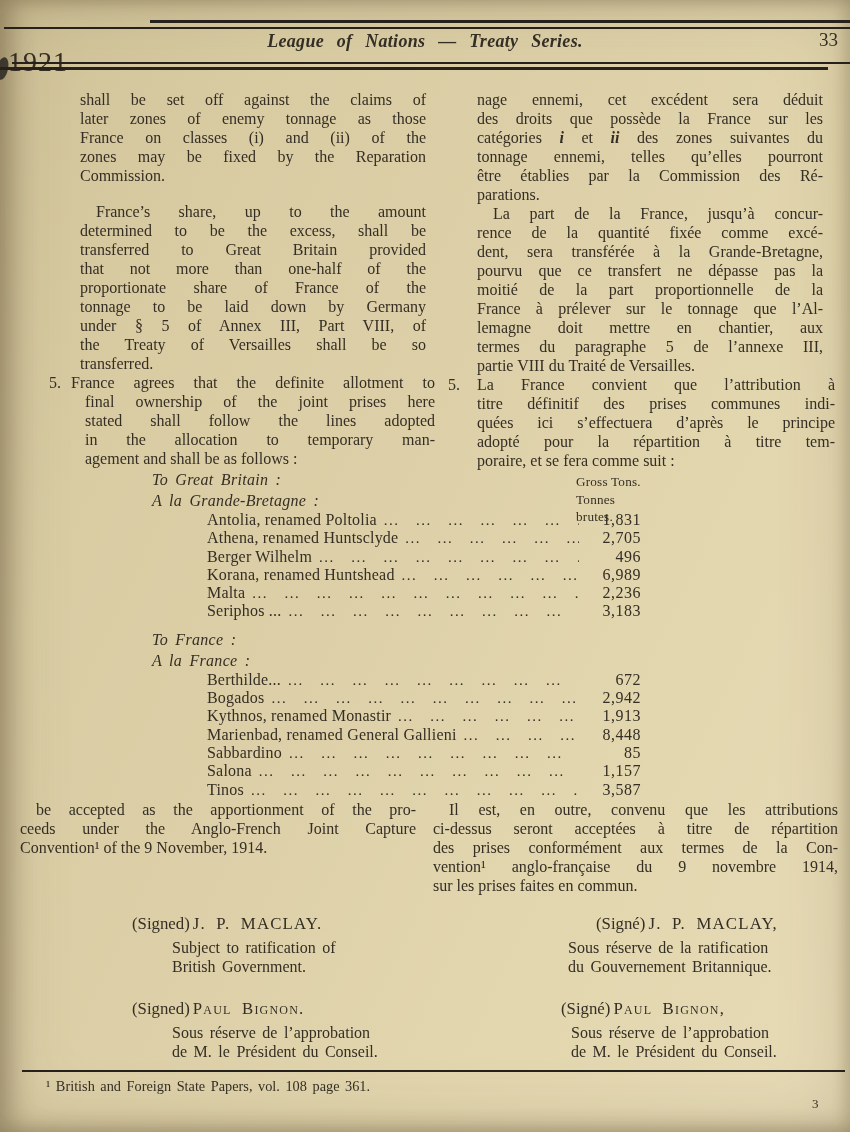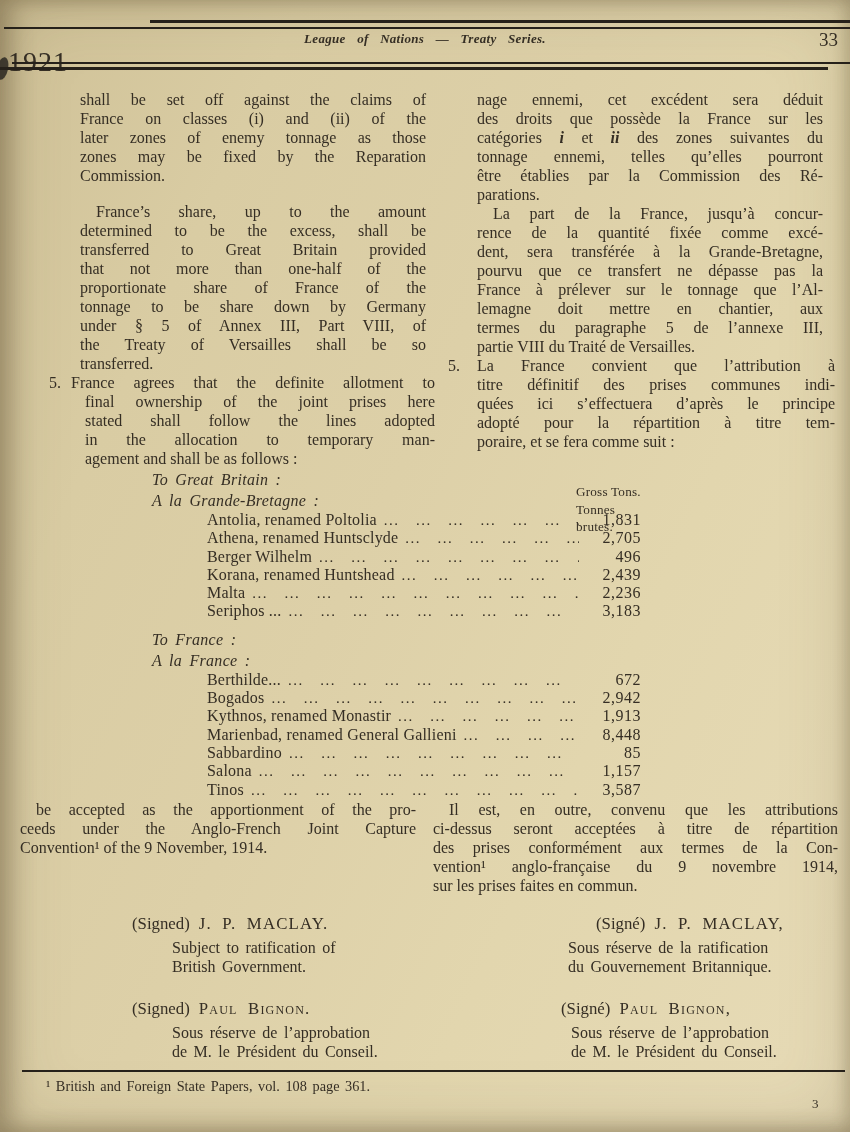--- a/index.html
+++ b/index.html
@@ -6,21 +6,21 @@
   .page{
     position:relative;width:850px;height:1132px;overflow:hidden;
     font-family:"Liberation Serif","DejaVu Serif",serif;
     color:#352e24;
     background:linear-gradient(115deg,#cfc197 0%,#d9cca3 22%,#ddd0a8 45%,#e2d6ae 68%,#e7dbb7 100%);
     box-shadow:inset 0 0 70px rgba(92,76,44,.22), inset 14px 0 22px rgba(82,66,38,.28), inset -6px 0 14px rgba(92,76,44,.14), inset 0 -8px 18px rgba(92,76,44,.12);
   }
   .rule{position:absolute;background:#26211a;}
   .smudge{position:absolute;left:-3px;top:57px;width:11px;height:23px;background:#2c2822;border-radius:50%;transform:rotate(12deg);opacity:.85;}
   .year{position:absolute;left:8px;top:46px;font-size:28px;letter-spacing:1px;}
-  .htitle{position:absolute;left:0;right:0;top:31px;text-align:center;font-size:13px;font-weight:bold;font-style:italic;word-spacing:8px;letter-spacing:.3px;}
+  .htitle{position:absolute;left:0;right:0;top:31px;text-align:center;font-size:18px;font-weight:bold;font-style:italic;word-spacing:8px;letter-spacing:.3px;}
   .hpage{position:absolute;right:12px;top:29px;font-size:19px;text-align:right;}
 
   .col{position:absolute;top:90px;width:392px;font-size:16px;}
   #col-left{left:46px;}
   #col-right{left:443px;}
   .ln{line-height:19px;text-align:justify;text-align-last:justify;}
   .ln-last{text-align-last:left;}
   .indent1 > .ln:first-child{text-indent:16px;}
   .para-ind{margin-left:34px;width:346px;}
   #p1l{margin-bottom:17px;}
@@ -29,34 +29,34 @@
   #item5r{margin-left:5px;width:387px;}
   .clause .item-num{position:absolute;left:0;top:0;line-height:19px;}
   #item5l .clause-lines{padding-left:36px;}
   #item5l .clause-lines .ln:first-child{text-indent:-14px;}
   #item5r .clause-lines{padding-left:29px;}
   #p1r-mixed{line-height:19px;text-align:justify;text-align-last:justify;}
   .it{font-style:italic;font-weight:bold;}
 
   #table{position:absolute;left:152px;top:469px;width:492px;font-size:16px;}
   .sec-head{font-style:italic;line-height:21px;letter-spacing:.3px;word-spacing:3px;}
-  .tons-head{position:absolute;left:424px;top:4px;font-size:13.2px;line-height:17.5px;font-style:normal;letter-spacing:.2px;margin-top:10px;}
+  .tons-head{position:absolute;left:424px;top:4px;font-size:13.2px;line-height:17.5px;font-style:normal;letter-spacing:.2px;}
   .ship-row{display:flex;align-items:baseline;height:18.3px;line-height:18.3px;padding-left:55px;padding-right:3px;justify-content:flex-end;}
   .ship-name{white-space:nowrap;letter-spacing:.2px;}
   .leader{flex:1;overflow:hidden;white-space:nowrap;padding:0 7px;letter-spacing:1.5px;font-size:15px;}
   .ship-tons{width:62px;text-align:right;white-space:nowrap;letter-spacing:.5px;}
   #sec-fr .sec-head-wrap{margin-top:8px;}
 
   .closing{position:absolute;top:800px;font-size:16px;}
   #bl{left:20px;width:396px;}
   #br{left:433px;width:405px;}
 
   .sig{position:absolute;font-size:16px;}
   .sig-name{line-height:20px;font-size:16.8px;white-space:nowrap;}
-  .sig-name .nm{font-variant:small-caps;letter-spacing:1.2px;word-spacing:5px;margin-left:9px;}
+  .sig-name .nm{font-variant:small-caps;letter-spacing:1.2px;word-spacing:5px;margin-left:3px;}
   .sig-sub{margin-top:4px;line-height:17.5px;word-spacing:2.5px;}
   .no-just .ln{text-align:left;text-align-last:auto;}
   #sig-l1{left:132px;top:914px;} #sig-l1 .sig-sub{margin-left:40px;}
   #sig-l2{left:132px;top:999px;} #sig-l2 .sig-sub{margin-left:40px;}
   #sig-r1{left:568px;top:914px;} #sig-r1 .sig-name{text-indent:28px;}
   #sig-r2{left:561px;top:999px;} #sig-r2 .sig-sub{margin-left:10px;}
 
   .footnote{position:absolute;left:46px;top:1078px;font-size:14.3px;word-spacing:2px;}
   .sheet-no{position:absolute;left:812px;top:1096px;font-size:13px;}
 </style>
@@ -71,32 +71,32 @@
   <div class="rule" style="top:27px;left:4px;width:846px;height:2px;"></div>
   <div class="year">1921</div>
   <div class="htitle">League of Nations — Treaty Series.</div>
   <div class="hpage">33</div>
   <div class="rule" style="top:62px;left:12px;width:838px;height:2px;"></div>
   <div class="rule" style="top:67px;left:0;width:828px;height:3px;"></div>
 
   <div class="col" id="col-left">
     <div class="para-ind" id="p1l">
         <div class="ln">shall be set off against the claims of</div>
+        <div class="ln">later zones of enemy tonnage as those</div>
         <div class="ln">France on classes (i) and (ii) of the</div>
-        <div class="ln">later zones of enemy tonnage as those</div>
         <div class="ln">zones may be fixed by the Reparation</div>
         <div class="ln ln-last">Commission.</div>
       </div>
     <div class="para-ind indent1" id="p2l">
         <div class="ln">France’s share, up to the amount</div>
         <div class="ln">determined to be the excess, shall be</div>
         <div class="ln">transferred to Great Britain provided</div>
         <div class="ln">that not more than one-half of the</div>
         <div class="ln">proportionate share of France of the</div>
-        <div class="ln">tonnage to be share down by Germany</div>
+        <div class="ln">tonnage to be laid down by Germany</div>
         <div class="ln">under § 5 of Annex III, Part VIII, of</div>
         <div class="ln">the Treaty of Versailles shall be so</div>
         <div class="ln ln-last">transferred.</div>
       </div>
     <div class="clause" id="item5l">
       <span class="item-num">5.</span>
       <div class="clause-lines">
           <div class="ln">France agrees that the definite allotment to</div>
           <div class="ln">final ownership of the joint prises here</div>
           <div class="ln">stated shall follow the lines adopted</div>
@@ -117,20 +117,21 @@
           <div class="ln">tonnage ennemi, telles qu’elles pourront</div>
           <div class="ln">être établies par la Commission des Ré-</div>
           <div class="ln ln-last">parations.</div>
         </div>
     </div>
     <div class="para-ind indent1" id="p2r">
         <div class="ln">La part de la France, jusqu’à concur-</div>
         <div class="ln">rence de la quantité fixée comme excé-</div>
         <div class="ln">dent, sera transférée à la Grande-Bretagne,</div>
         <div class="ln">pourvu que ce transfert ne dépasse pas la</div>
+        <div class="ln">moitié de la part proportionnelle de la</div>
         <div class="ln">France à prélever sur le tonnage que l’Al-</div>
         <div class="ln">lemagne doit mettre en chantier, aux</div>
         <div class="ln">termes du paragraphe 5 de l’annexe III,</div>
         <div class="ln ln-last">partie VIII du Traité de Versailles.</div>
       </div>
     <div class="clause" id="item5r">
       <span class="item-num">5.</span>
       <div class="clause-lines">
           <div class="ln">La France convient que l’attribution à</div>
           <div class="ln">titre définitif des prises communes indi-</div>
@@ -163,21 +164,21 @@
             <span class="ship-tons">2,705</span>
           </div>
           <div class="ship-row">
             <span class="ship-name">Berger Wilhelm</span>
             <span class="leader">... ... ... ... ... ... ... ... ... ... ...</span>
             <span class="ship-tons">496</span>
           </div>
           <div class="ship-row">
             <span class="ship-name">Korana, renamed Huntshead</span>
             <span class="leader">... ... ... ... ... ... ... ... ... ... ...</span>
-            <span class="ship-tons">2,439</span>
+            <span class="ship-tons">6,989</span>
           </div>
           <div class="ship-row">
             <span class="ship-name">Malta</span>
             <span class="leader">... ... ... ... ... ... ... ... ... ... ...</span>
             <span class="ship-tons">2,236</span>
           </div>
           <div class="ship-row">
             <span class="ship-name">Seriphos ...</span>
             <span class="leader">... ... ... ... ... ... ... ... ... ... ...</span>
             <span class="ship-tons">3,183</span>

